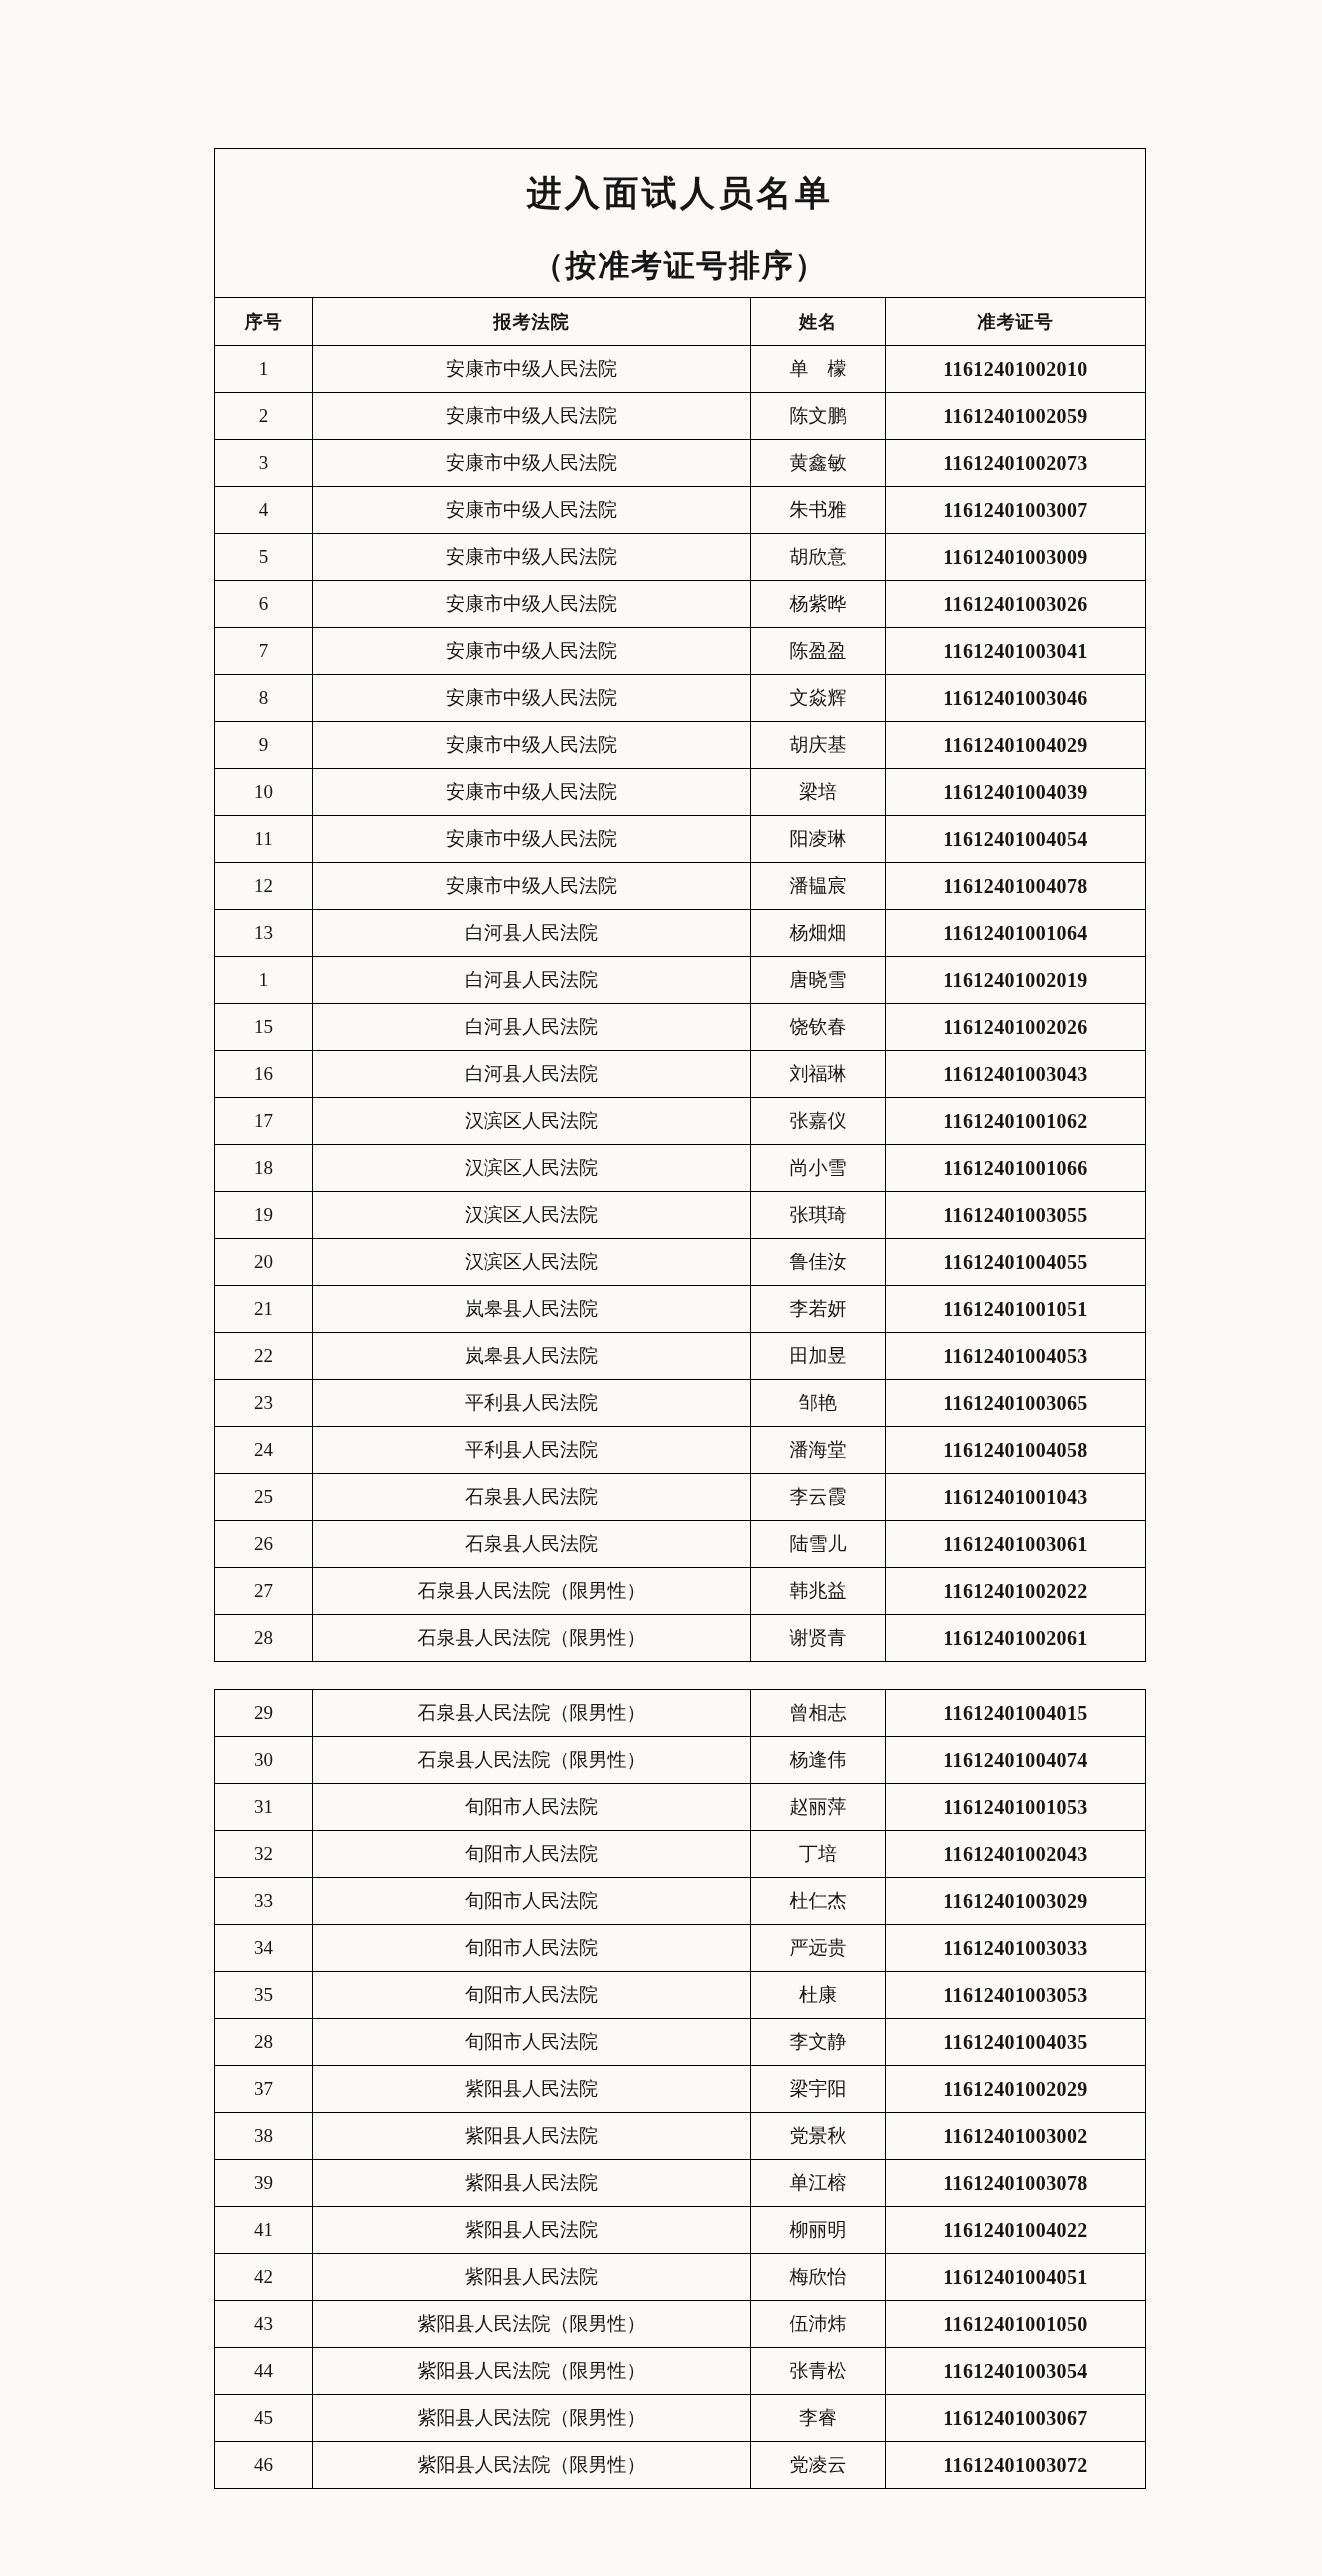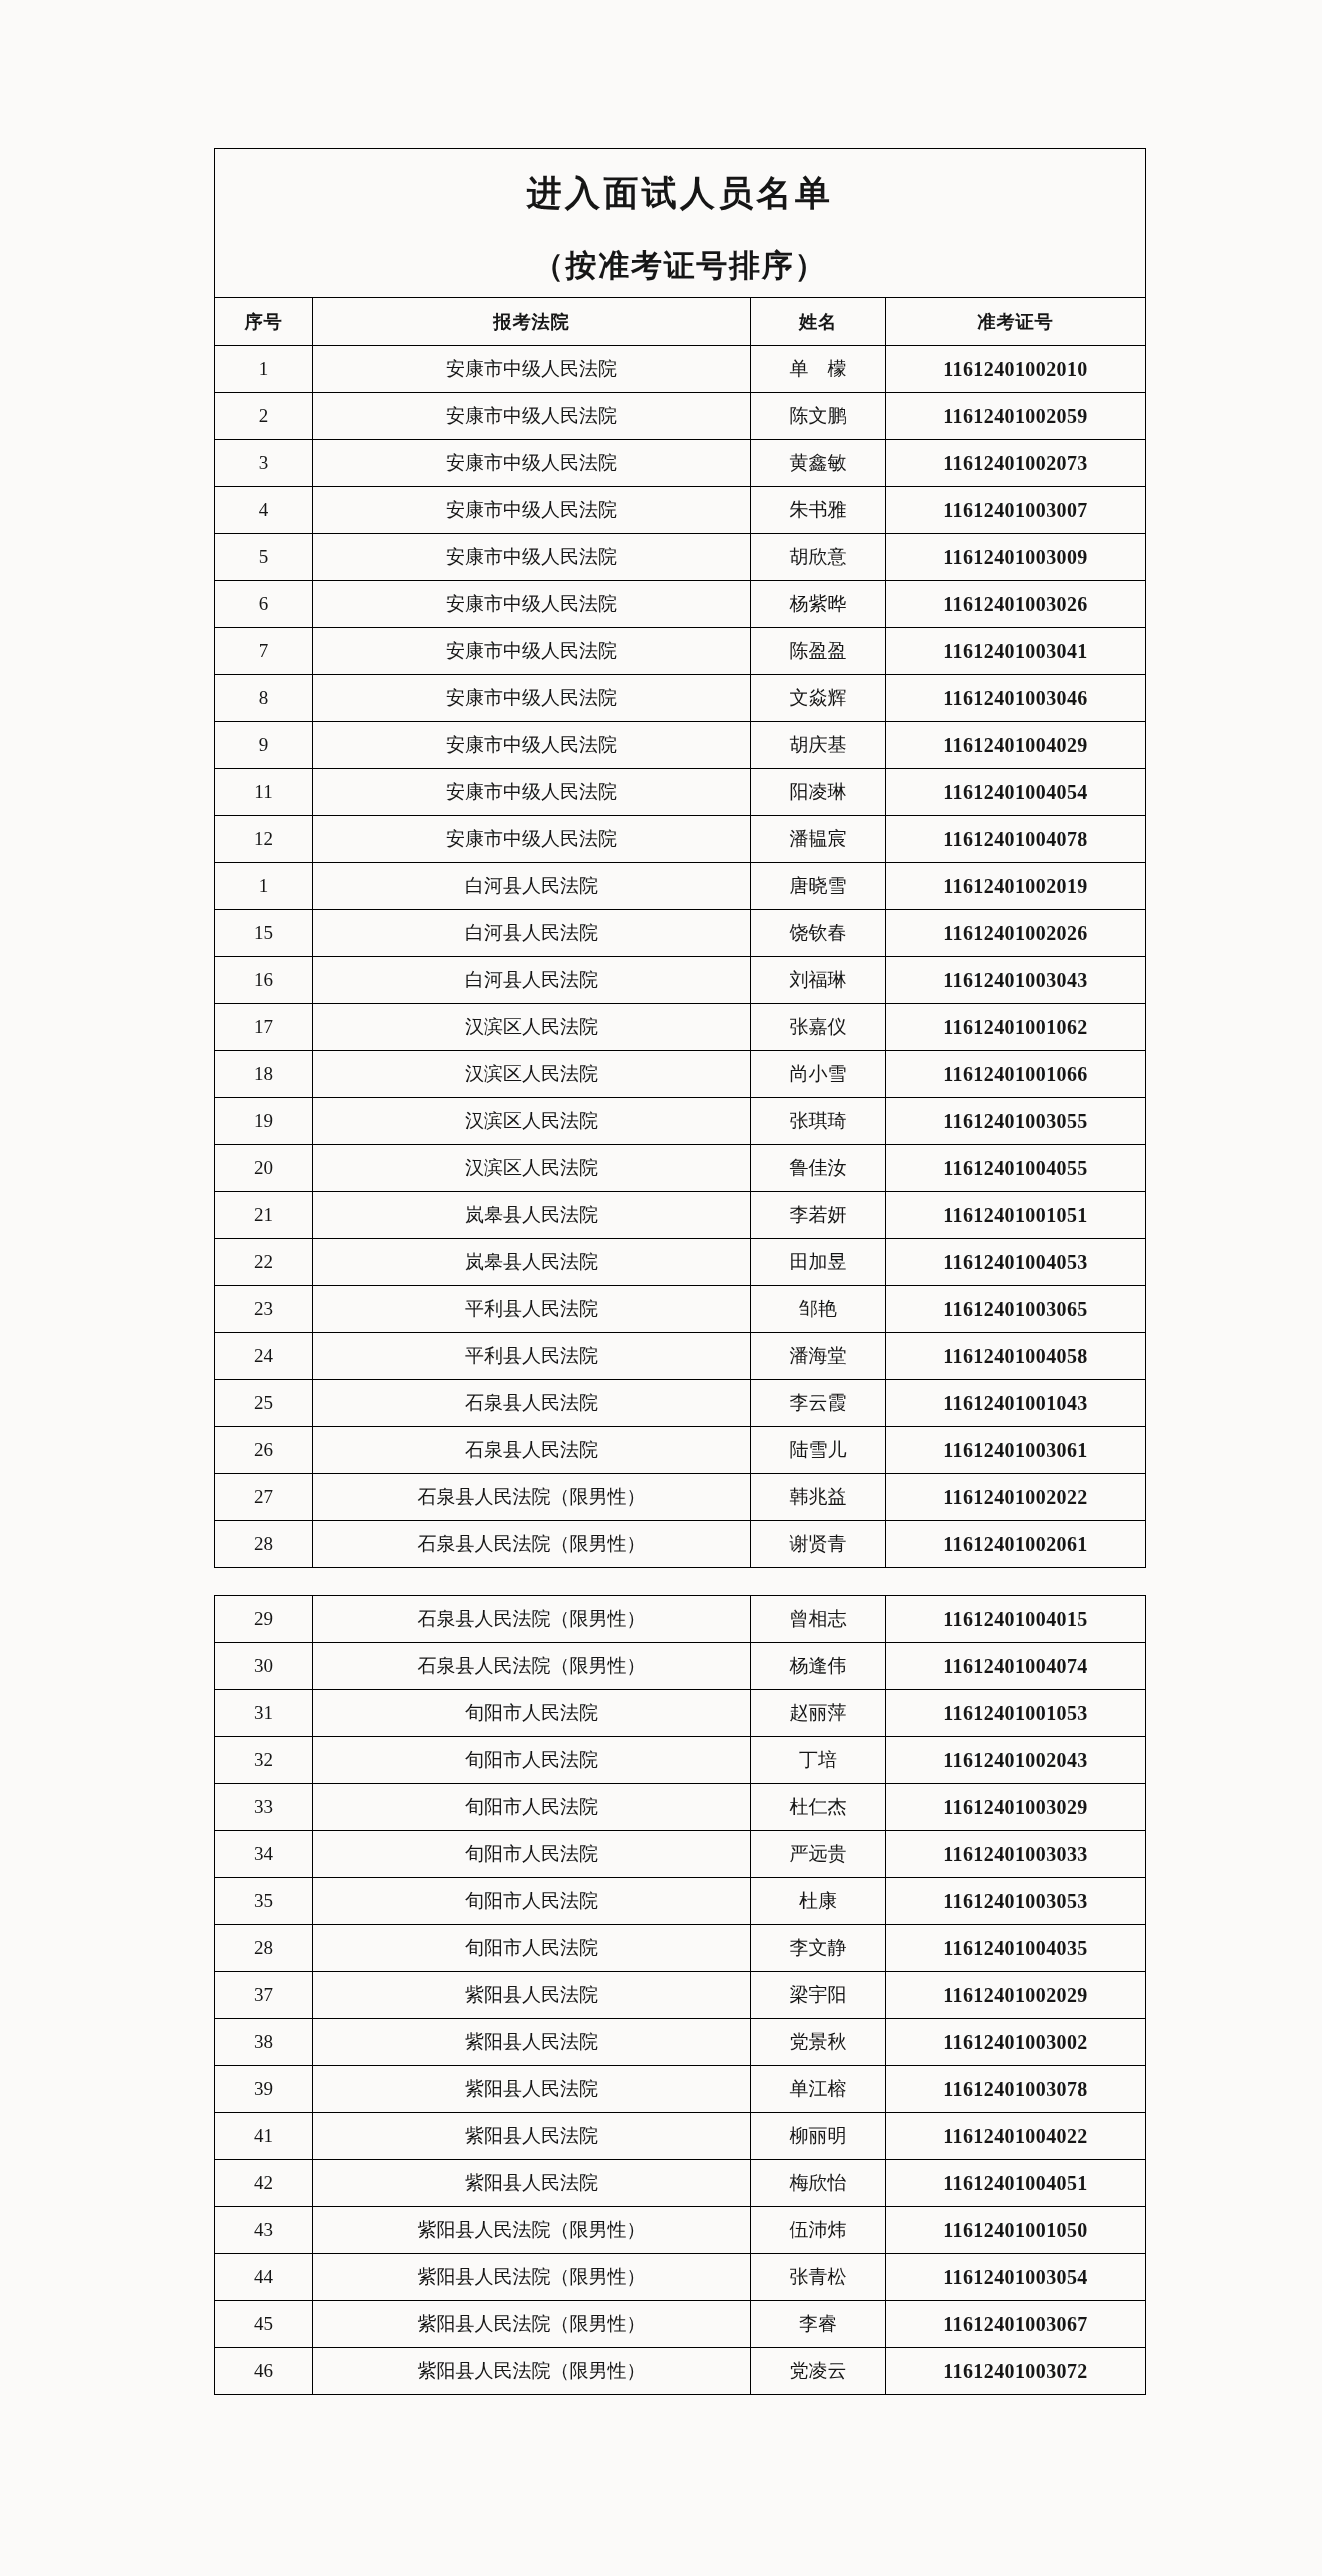--- a/index.html
+++ b/index.html
@@ -137,30 +137,42 @@
           <td>文焱辉</td>
           <td class="num">11612401003046</td>
         </tr>
         <tr class="row">
           <td>9</td>
           <td>安康市中级人民法院</td>
           <td>胡庆基</td>
           <td class="num">11612401004029</td>
         </tr>
         <tr class="row">
+          <td>10</td>
+          <td>安康市中级人民法院</td>
+          <td>梁培</td>
+          <td class="num">11612401004039</td>
+        </tr>
+        <tr class="row">
           <td>11</td>
           <td>安康市中级人民法院</td>
           <td>阳凌琳</td>
           <td class="num">11612401004054</td>
         </tr>
         <tr class="row">
           <td>12</td>
           <td>安康市中级人民法院</td>
           <td>潘韫宸</td>
           <td class="num">11612401004078</td>
+        </tr>
+        <tr class="row">
+          <td>13</td>
+          <td>白河县人民法院</td>
+          <td>杨畑畑</td>
+          <td class="num">11612401001064</td>
         </tr>
         <tr class="row">
           <td>1</td>
           <td>白河县人民法院</td>
           <td>唐晓雪</td>
           <td class="num">11612401002019</td>
         </tr>
         <tr class="row">
           <td>15</td>
           <td>白河县人民法院</td>

